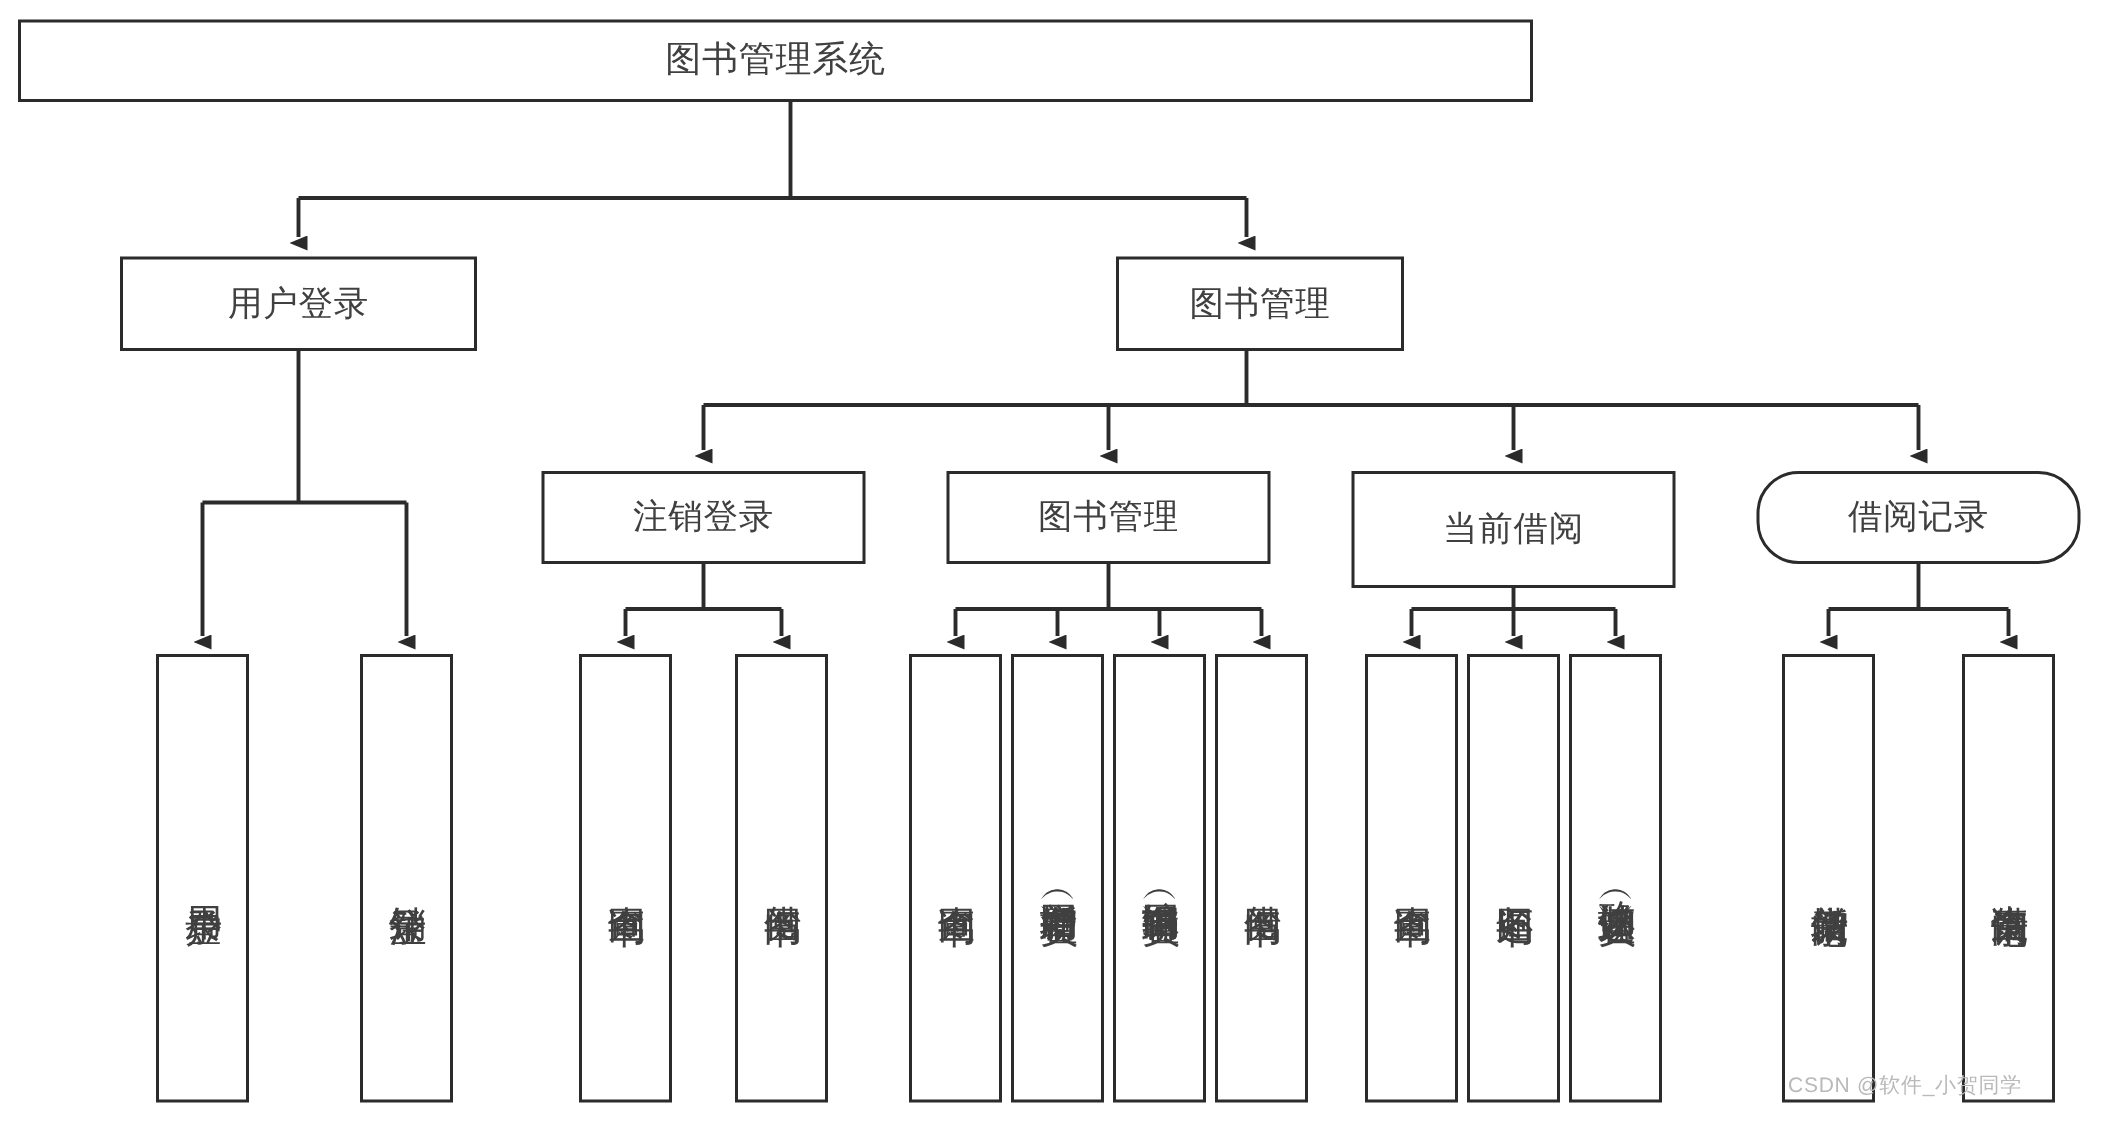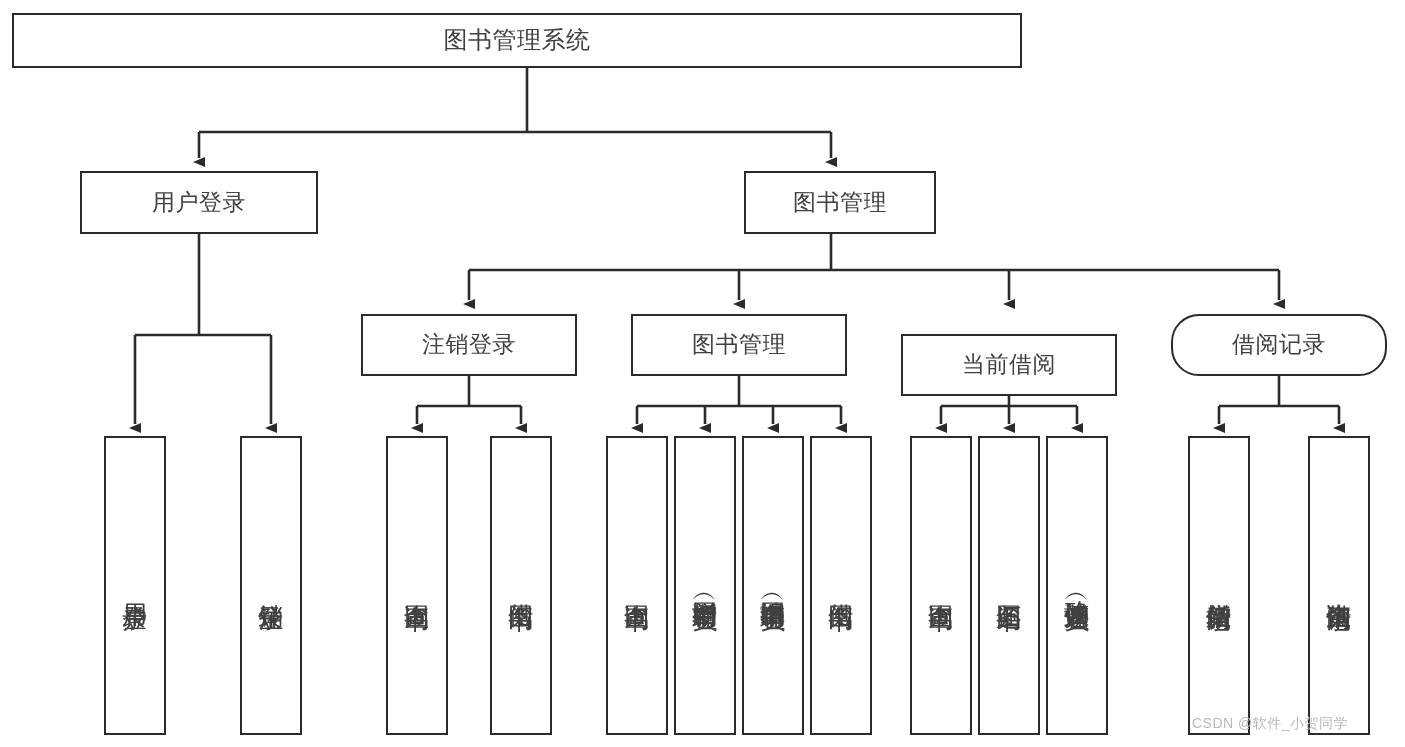--- a/index.html
+++ b/index.html
@@ -131,21 +131,21 @@
   <div class="node node-h" style="left:744px; top:171px; width:192px; height:63px;">
     <span>图书管理</span>
   </div>
 
   <div class="node node-h" style="left:361px; top:314px; width:216px; height:62px;">
     <span>注销登录</span>
   </div>
   <div class="node node-h" style="left:631px; top:314px; width:216px; height:62px;">
     <span>图书管理</span>
   </div>
-  <div class="node node-h" style="left:901px; top:314px; width:216px; height:62px;margin-top:20px;">
+  <div class="node node-h" style="left:901px; top:314px; width:216px; height:78px;">
     <span>当前借阅</span>
   </div>
   <div class="node node-h" style="left:1171px; top:314px; width:216px; height:62px;border-radius:28px;">
     <span>借阅记录</span>
   </div>
 
   <div class="node node-v" style="left:104px; top:436px; width:62px; height:299px;">
     <span class="vlabel">用户登录</span>
   </div>
   <div class="node node-v" style="left:240px; top:436px; width:62px; height:299px;">

